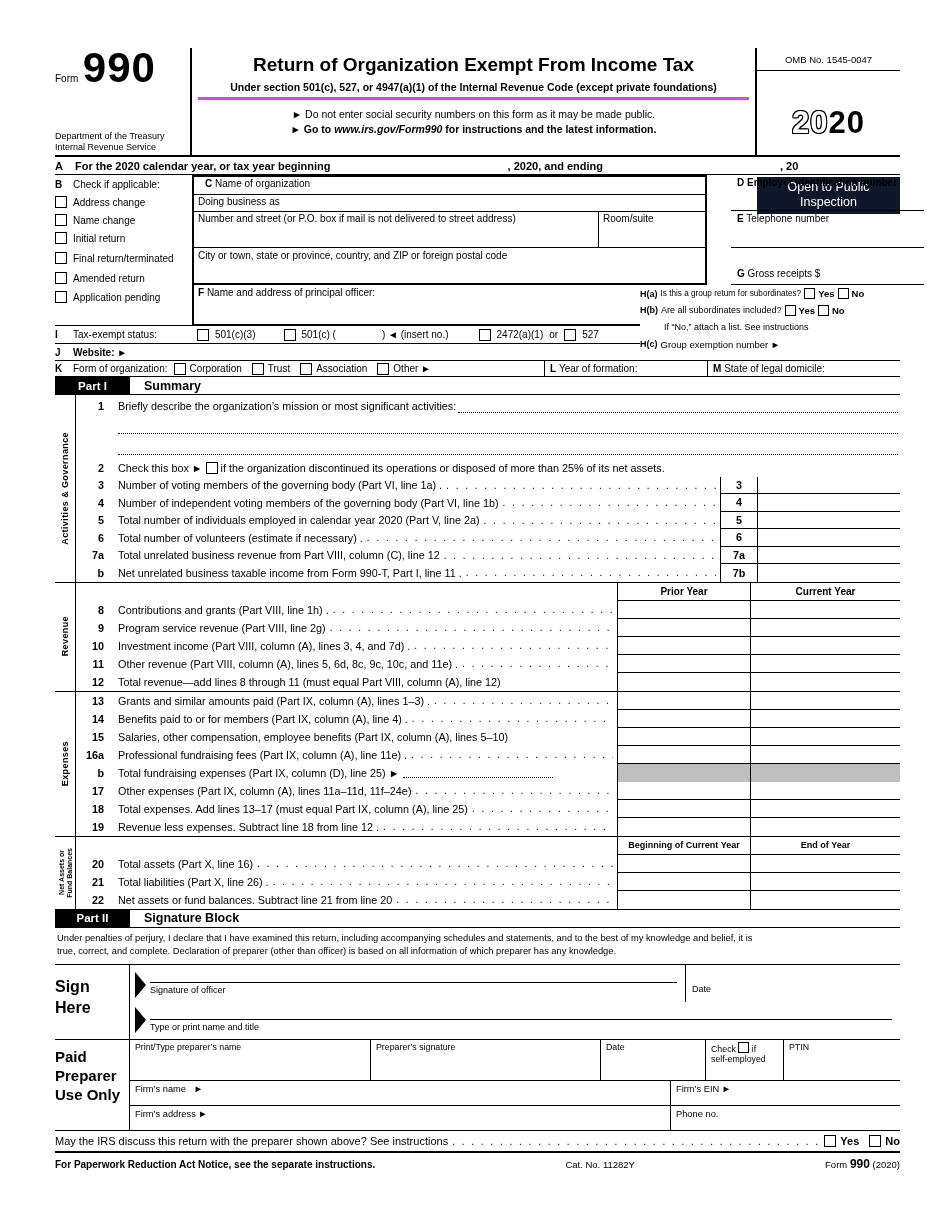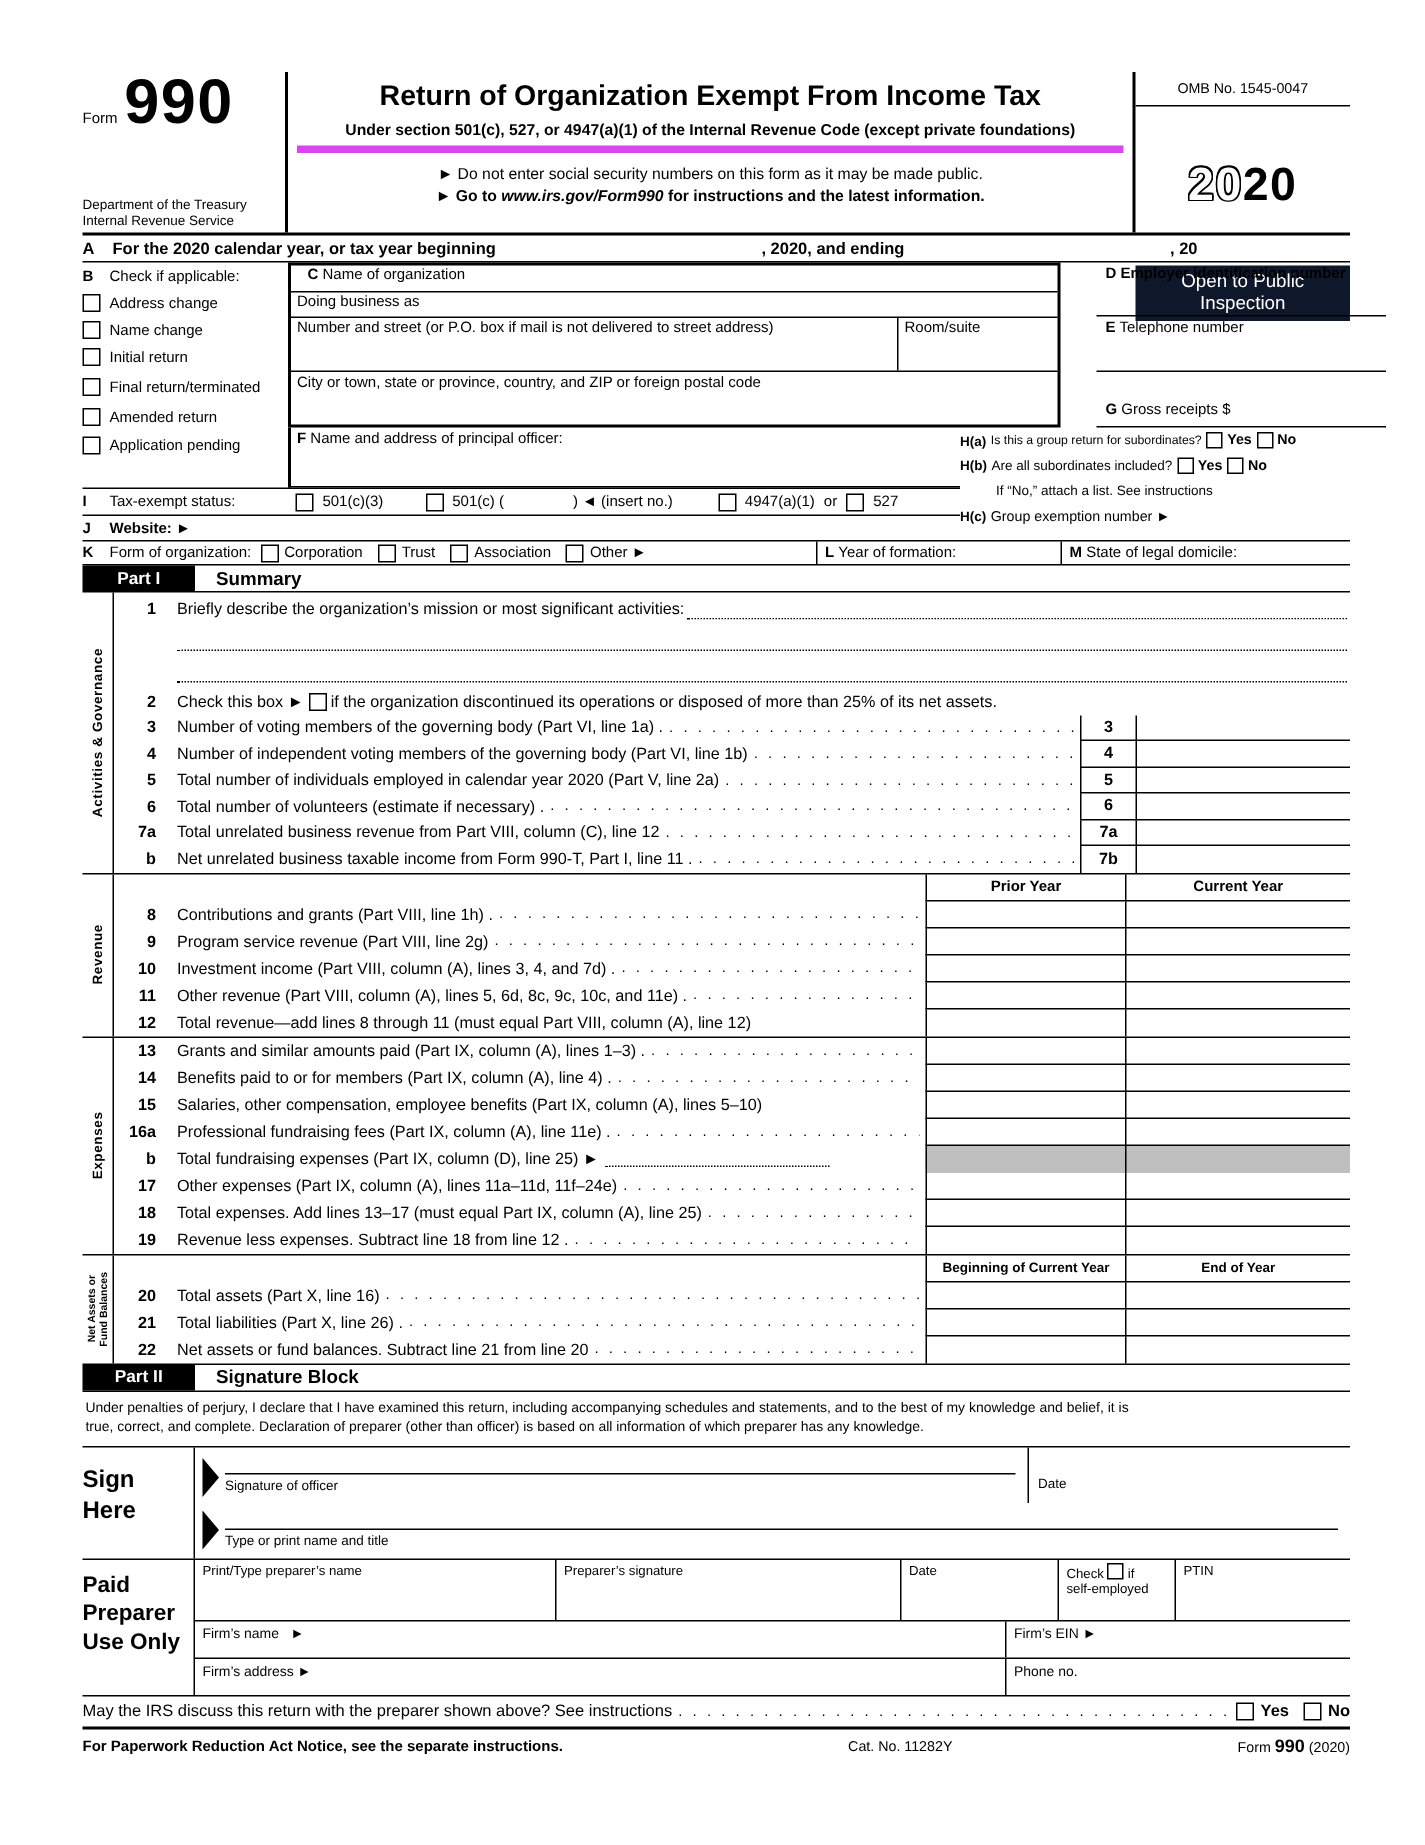--- a/index.html
+++ b/index.html
@@ -11,21 +11,21 @@
   .cb{display:inline-block;width:10px;height:10px;border:1.2px solid #000;background:#fff;flex:none;vertical-align:-1px;}
   .cb.sm{width:9px;height:9px;}
   
   .hdr{display:flex;height:107px;border-bottom:2.5px solid #000;}
   .hdr-left{width:137px;flex:none;border-right:2px solid #000;display:flex;flex-direction:column;justify-content:space-between;padding:2px 4px 2px 0;box-sizing:border-box;}
   .formword{font-size:10px;}
   .form990{font-size:42px;font-weight:bold;letter-spacing:1px;line-height:.85;}
   .agency{font-size:9px;line-height:1.25;}
   .hdr-mid{flex:1;text-align:center;padding:4px 6px 0 6px;display:flex;flex-direction:column;}
   .title{font-size:19px;font-weight:bold;margin-top:2px;}
-  .sub1{font-size:10.5px;font-weight:bold;border-bottom:5px solid #d946ef;padding:5px 0 4px 0;}
+  .sub1{font-size:10.5px;font-weight:bold;border-bottom:3px solid #d946ef;padding:5px 0 4px 0;}
   .sub2{font-size:10.5px;font-weight:normal;margin-top:8px;}
   .sub3{font-size:10.5px;font-weight:bold;margin-top:3px;}
   .hdr-right{width:145px;flex:none;border-left:2px solid #000;display:flex;flex-direction:column;box-sizing:border-box;gap:36px;}
   .omb{font-size:9.5px;text-align:center;padding:6px 0 5px 0;border-bottom:1px solid #000;}
   .year{font-size:31px;font-weight:bold;text-align:center;line-height:1.05;letter-spacing:1px;}
   .outl{color:#fff;text-shadow:-1px -1px 0 #000,1px -1px 0 #000,-1px 1px 0 #000,1px 1px 0 #000,0 1px 0 #000,0 -1px 0 #000,1px 0 0 #000,-1px 0 0 #000;}
   .otp{background:#0f172a;color:#fff;font-weight:normal;font-size:12.5px;text-align:center;line-height:1.2;padding:3px 0 4px 0;margin-top:1px;}
   
   .lineA{display:flex;align-items:center;height:17px;font-size:11px;font-weight:bold;border-bottom:1.5px solid #000;}
   .lineA .sp{flex:1;}
@@ -212,21 +212,21 @@
       <span style="width:28px;"></span>
       <span class="cb"></span>
           <span>501(c)(3)</span>
       <span style="width:16px;"></span>
       <span class="cb"></span>
           <span>501(c) (</span>
       <span style="width:34px;"></span>
       <span>) ◄ (insert no.)</span>
       <span style="width:18px;"></span>
       <span class="cb"></span>
-          <span>4947(a)(1)</span>
+          <span>2472(a)(1)</span>
       <span>or</span>
       <span class="cb"></span>
           <span>527</span>
     </div>
 
     <div class="abs" style="left:0;top:168px;width:585px;height:17px;border-top:1px solid #000;display:flex;align-items:center;gap:6px;font-size:10px;">
       <span class="b" style="width:12px;">J</span>
       <span class="b">Website: ►</span>
     </div>
 

